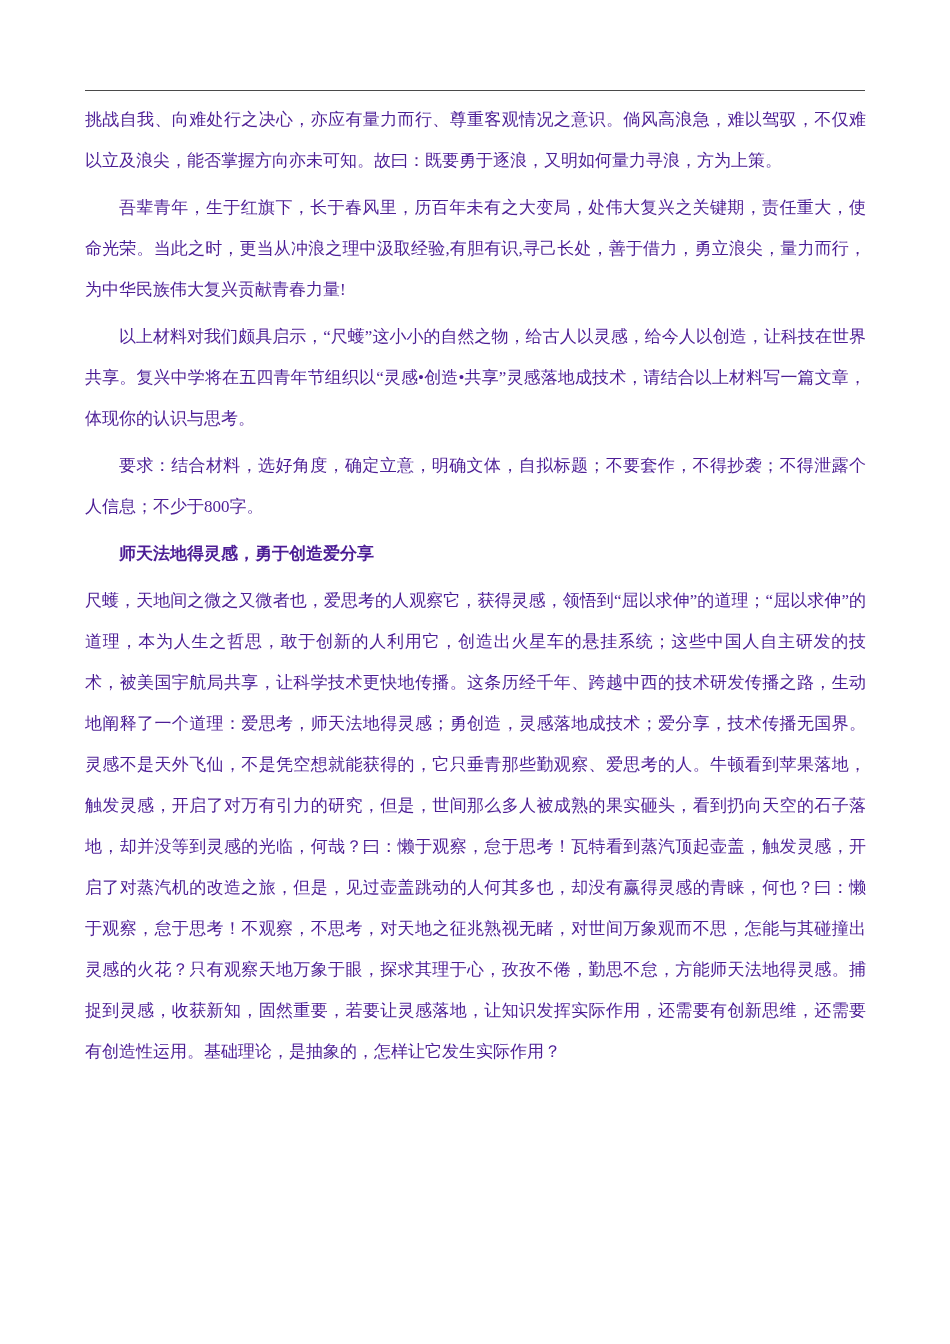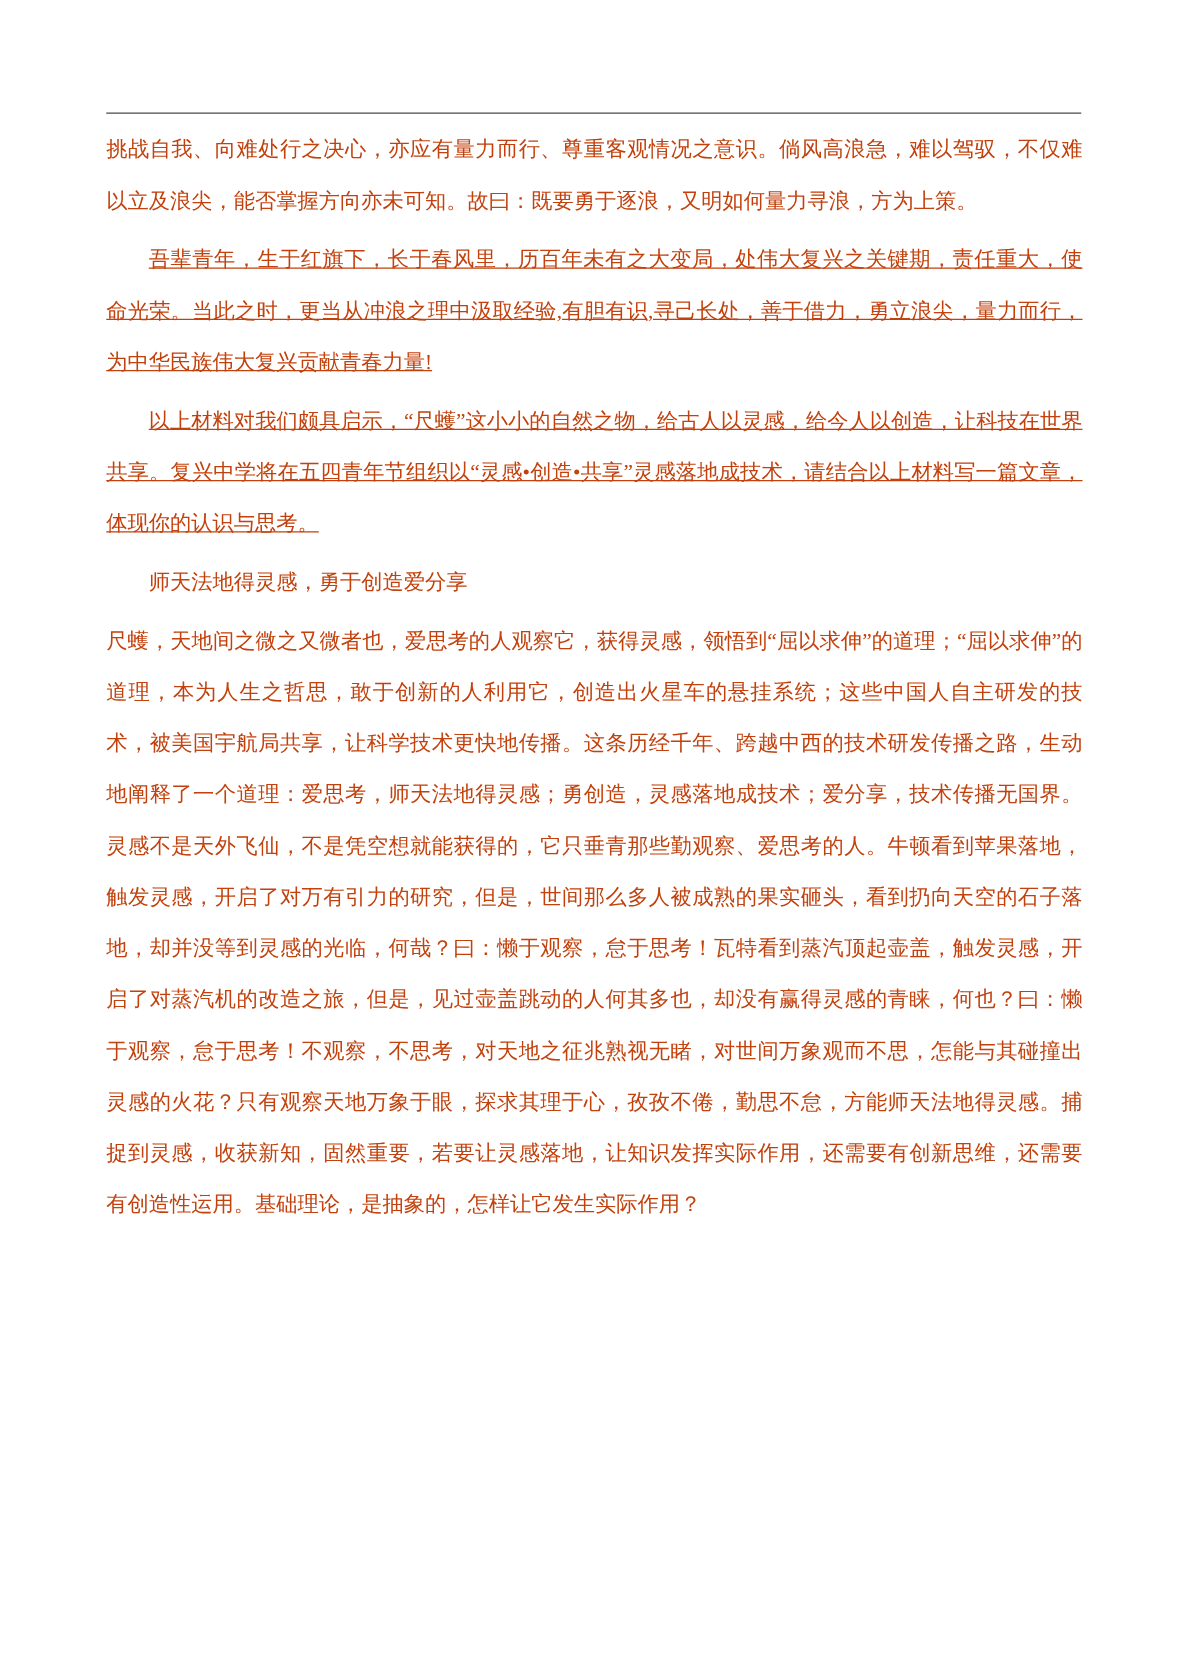--- a/index.html
+++ b/index.html
@@ -7,21 +7,21 @@
     padding: 0;
     background: #ffffff;
   }
   .page {
     position: relative;
     width: 950px;
     height: 1344px;
     background: #ffffff;
     overflow: hidden;
     font-family: "Liberation Serif", "DejaVu Serif", serif;
-    color: #c2410c;
+    color: #4c1d95;
   }
   .header-rule {
     position: absolute;
     top: 90px;
     left: 85px;
     width: 780px;
     height: 0;
     border-top: 1px solid #4a4a4a;
   }
   .content {
@@ -32,46 +32,46 @@
     font-size: 17px;
     line-height: 41px;
     text-align: justify;
     word-break: break-all;
   }
   .para {
     margin: 0 0 6px 0;
   }
   .para.indent {
     text-indent: 2em;
-    text-decoration: underline;
   }
   .essay-title {
     margin: 0 0 6px 0;
     font-size: 17px;
     line-height: 41px;
-    font-weight: normal;
+    font-weight: bold;
     text-indent: 2em;
   }
 </style>
 </head>
 <body>
 
 <div class="page">
 
   <div class="header-rule"></div>
 
   <div class="content">
 
     <p class="para">挑战自我、向难处行之决心，亦应有量力而行、尊重客观情况之意识。倘风高浪急，难以驾驭，不仅难以立及浪尖，能否掌握方向亦未可知。故曰：既要勇于逐浪，又明如何量力寻浪，方为上策。</p>
 
     <p class="para indent">吾辈青年，生于红旗下，长于春风里，历百年未有之大变局，处伟大复兴之关键期，责任重大，使命光荣。当此之时，更当从冲浪之理中汲取经验,有胆有识,寻己长处，善于借力，勇立浪尖，量力而行，为中华民族伟大复兴贡献青春力量!</p>
 
 
     <p class="para indent">以上材料对我们颇具启示，“尺蠖”这小小的自然之物，给古人以灵感，给今人以创造，让科技在世界共享。复兴中学将在五四青年节组织以“灵感•创造•共享”灵感落地成技术，请结合以上材料写一篇文章，体现你的认识与思考。</p>
 
+    <p class="para indent">要求：结合材料，选好角度，确定立意，明确文体，自拟标题；不要套作，不得抄袭；不得泄露个人信息；不少于800字。</p>
 
     <h3 class="essay-title">师天法地得灵感，勇于创造爱分享</h3>
 
     <p class="para">尺蠖，天地间之微之又微者也，爱思考的人观察它，获得灵感，领悟到“屈以求伸”的道理；“屈以求伸”的道理，本为人生之哲思，敢于创新的人利用它，创造出火星车的悬挂系统；这些中国人自主研发的技术，被美国宇航局共享，让科学技术更快地传播。这条历经千年、跨越中西的技术研发传播之路，生动地阐释了一个道理：爱思考，师天法地得灵感；勇创造，灵感落地成技术；爱分享，技术传播无国界。灵感不是天外飞仙，不是凭空想就能获得的，它只垂青那些勤观察、爱思考的人。牛顿看到苹果落地，触发灵感，开启了对万有引力的研究，但是，世间那么多人被成熟的果实砸头，看到扔向天空的石子落地，却并没等到灵感的光临，何哉？曰：懒于观察，怠于思考！瓦特看到蒸汽顶起壶盖，触发灵感，开启了对蒸汽机的改造之旅，但是，见过壶盖跳动的人何其多也，却没有赢得灵感的青睐，何也？曰：懒于观察，怠于思考！不观察，不思考，对天地之征兆熟视无睹，对世间万象观而不思，怎能与其碰撞出灵感的火花？只有观察天地万象于眼，探求其理于心，孜孜不倦，勤思不怠，方能师天法地得灵感。捕捉到灵感，收获新知，固然重要，若要让灵感落地，让知识发挥实际作用，还需要有创新思维，还需要有创造性运用。基础理论，是抽象的，怎样让它发生实际作用？</p>
 
   </div>
 
 </div>
 
 </body></html>

